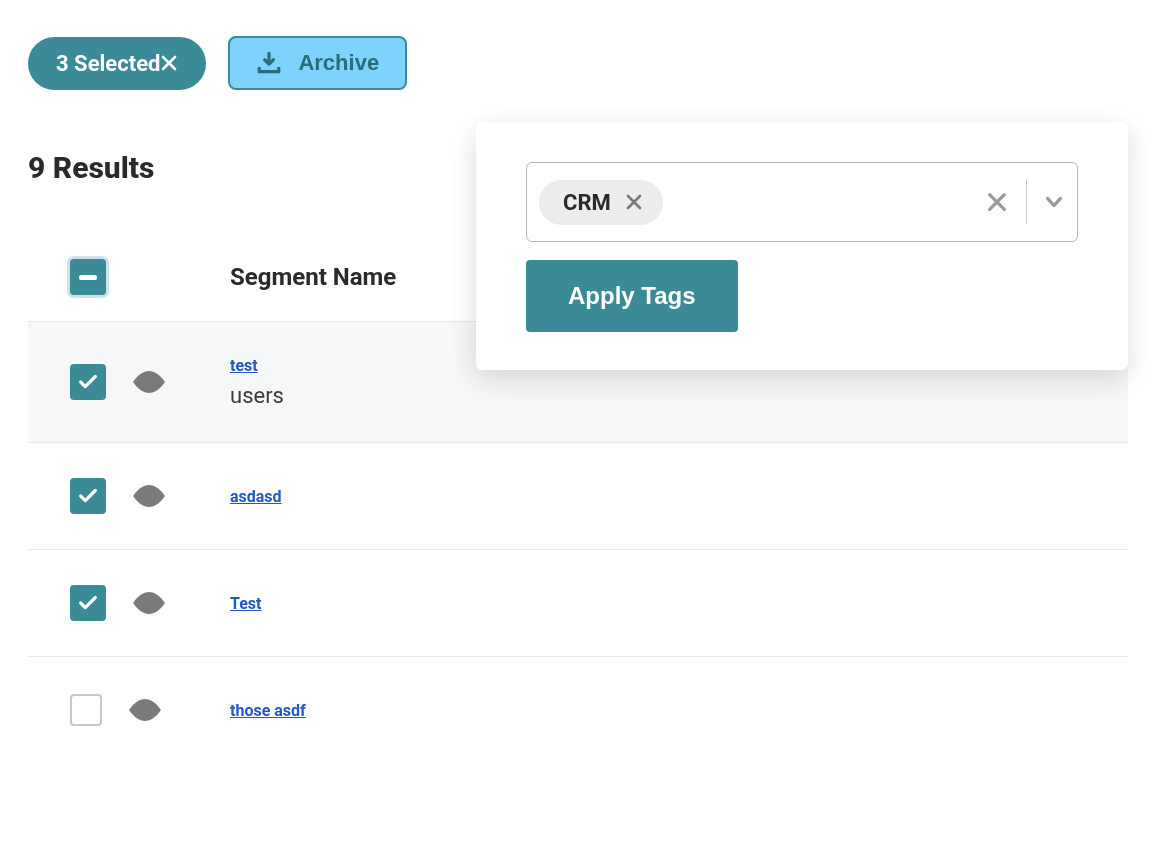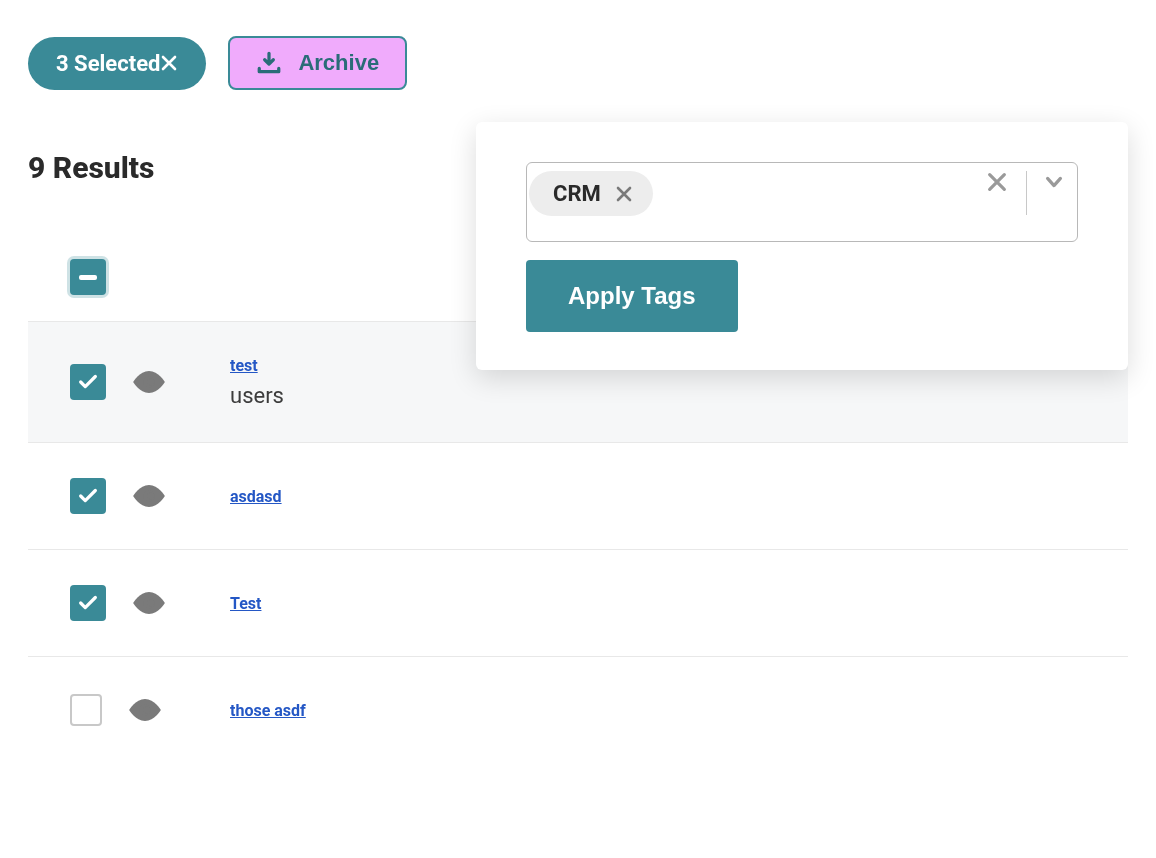--- a/index.html
+++ b/index.html
@@ -31,21 +31,21 @@
     border-radius: 999px;
   }
   .pill-selected .close-icon svg { width: 18px; height: 18px; display: block; }
   .pill-selected .close-icon path { stroke: #ffffff; }
 
   .outline-btn {
     display: inline-flex;
     align-items: center;
     gap: 16px;
     border: 2px solid #3a8a97;
-    background: #f0abfc;
+    background: #7dd3fc;
     color: #2a6c78;
     font-weight: 700;
     font-size: 22px;
     padding: 12px 26px;
     border-radius: 8px;
     cursor: pointer;
   }
   .outline-btn svg { display: block; }
   .outline-btn .btn-icon svg { width: 26px; height: 26px; fill: #2a6c78; }
   .outline-btn .chev-icon svg { width: 18px; height: 18px; }
@@ -129,24 +129,24 @@
     left: 476px;
     top: 122px;
     width: 652px;
     background: #ffffff;
     border-radius: 6px;
     box-shadow: 0 8px 28px rgba(0,0,0,0.14);
     padding: 40px 50px 38px 50px;
   }
   .tag-select {
     display: flex;
-    align-items: flex-start;
+    align-items: center;
     border: 1.5px solid #b8b8b8;
     border-radius: 6px;
-    padding: 8px 12px 8px 2px;
+    padding: 8px 12px 8px 12px;
     height: 80px;
   }
   .tag-chip {
     display: inline-flex;
     align-items: center;
     gap: 14px;
     background: #ededed;
     color: #2a2a2a;
     font-weight: 700;
     font-size: 22px;
@@ -205,20 +205,21 @@
 
 </div>
 
 <div class="results-header">9 Results</div>
 
 <div class="tbl">
   <div class="tbl-head">
     <div class="col-check">
       <span class="checkbox indeterminate"></span>
     </div>
+    <div class="col-name-head">Segment Name</div>
   </div>
 
   <div class="tbl-row selected-row">
     <div class="col-check">
       <span class="checkbox checked">
         <svg viewBox="0 0 24 24">
             <path d="M4 12l5 5L20 6" stroke-width="3.5" fill="none" stroke-linecap="round" stroke-linejoin="round"></path>
           </svg>
       </span>
       <span class="eye-icon">

